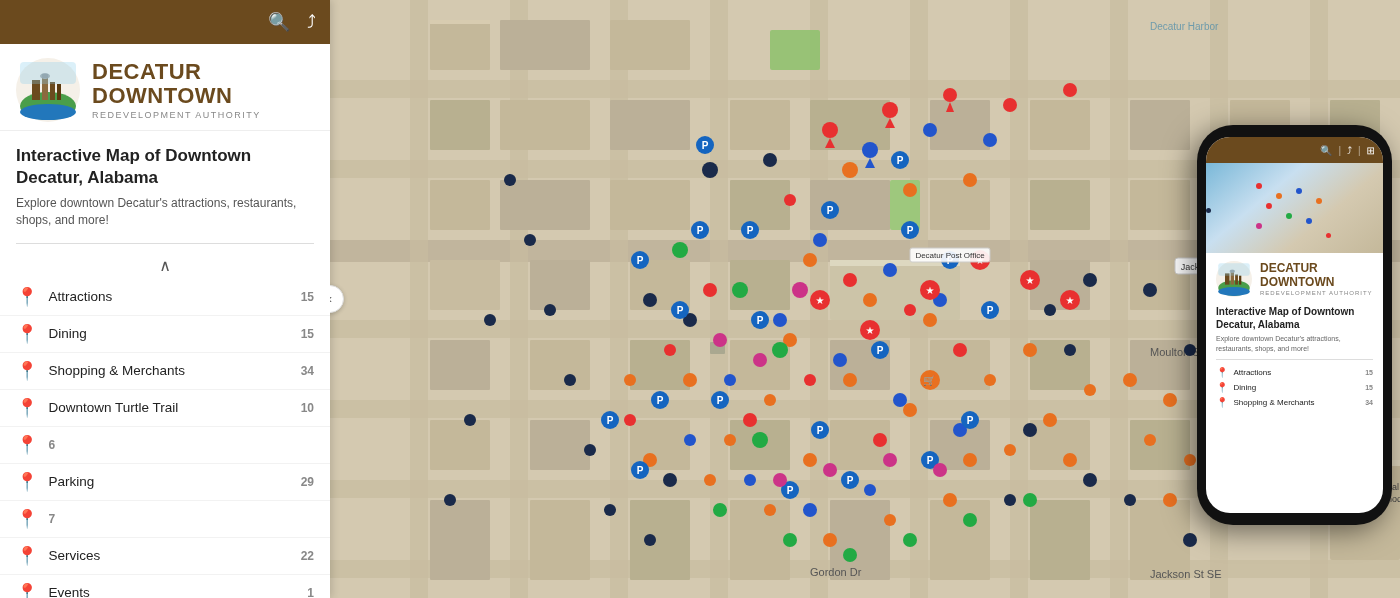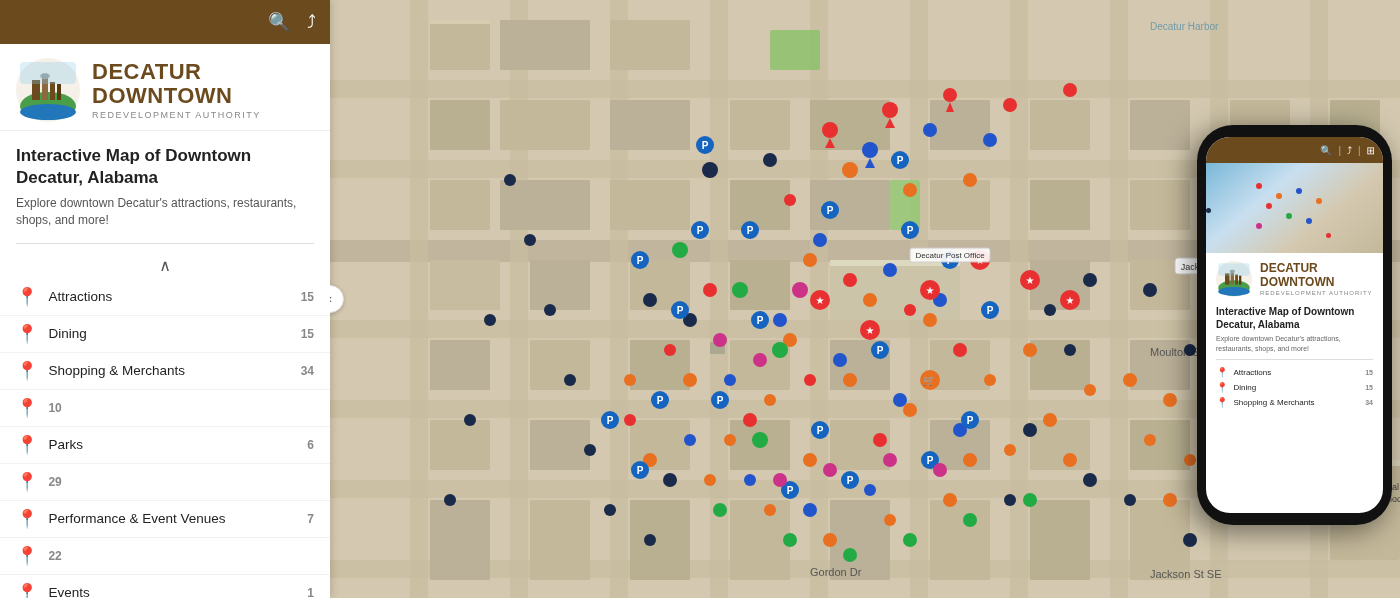--- a/index.html
+++ b/index.html
@@ -258,38 +258,39 @@
     <span class="category-label">Dining</span>
     <span class="category-count">15</span>
   </div>
         <div class="category-item">
     <span class="category-pin" style="color:#e87020; font-size:18px;">📍</span>
     <span class="category-label">Shopping &amp; Merchants</span>
     <span class="category-count">34</span>
   </div>
         <div class="category-item">
     <span class="category-pin" style="color:#22aa44; font-size:18px;">📍</span>
+    <span class="category-label">Downtown Turtle Trail</span>
     <span class="category-count">10</span>
   </div>
         <div class="category-item">
     <span class="category-pin" style="color:#55bb33; font-size:18px;">📍</span>
-    <span class="category-label">Parks</span>
     <span class="category-count">6</span>
   </div>
         <div class="category-item">
     <span class="category-pin" style="color:#1155aa; font-size:18px;">📍</span>
+    <span class="category-label">Parking</span>
     <span class="category-count">29</span>
   </div>
         <div class="category-item">
     <span class="category-pin" style="color:#cc3388; font-size:18px;">📍</span>
-    <span class="category-label">Performance &amp; Event Venues</span>
     <span class="category-count">7</span>
   </div>
         <div class="category-item">
     <span class="category-pin" style="color:#222244; font-size:18px;">📍</span>
+    <span class="category-label">Services</span>
     <span class="category-count">22</span>
   </div>
         <div class="category-item">
     <span class="category-pin" style="color:#cc44bb; font-size:18px;">📍</span>
     <span class="category-label">Events</span>
     <span class="category-count">1</span>
   </div>
       </div>
   </div>
 

